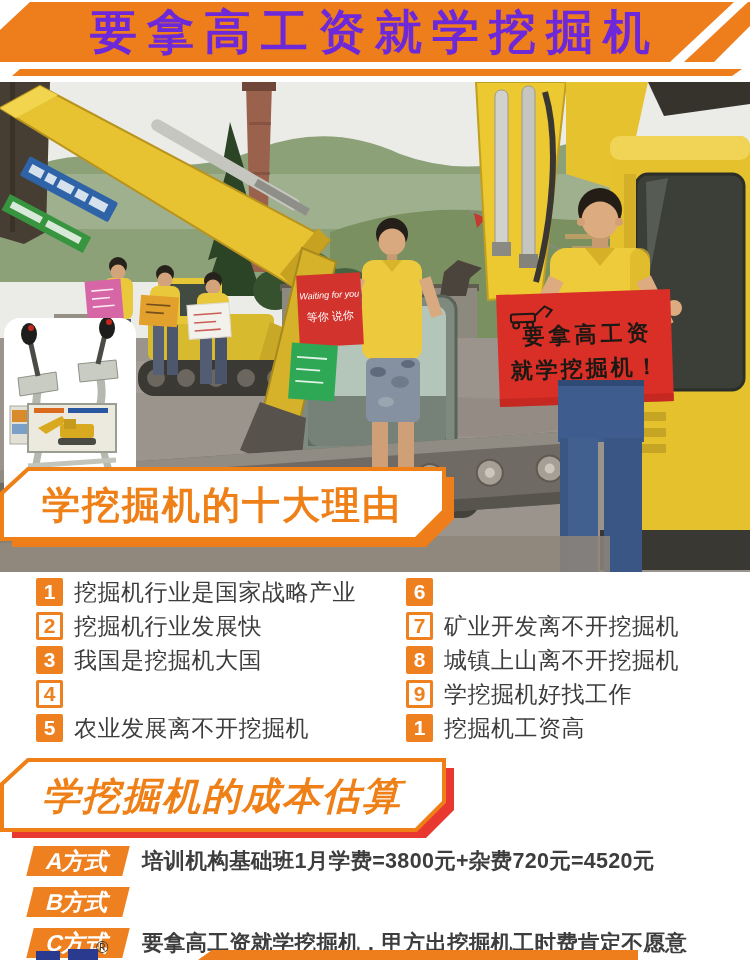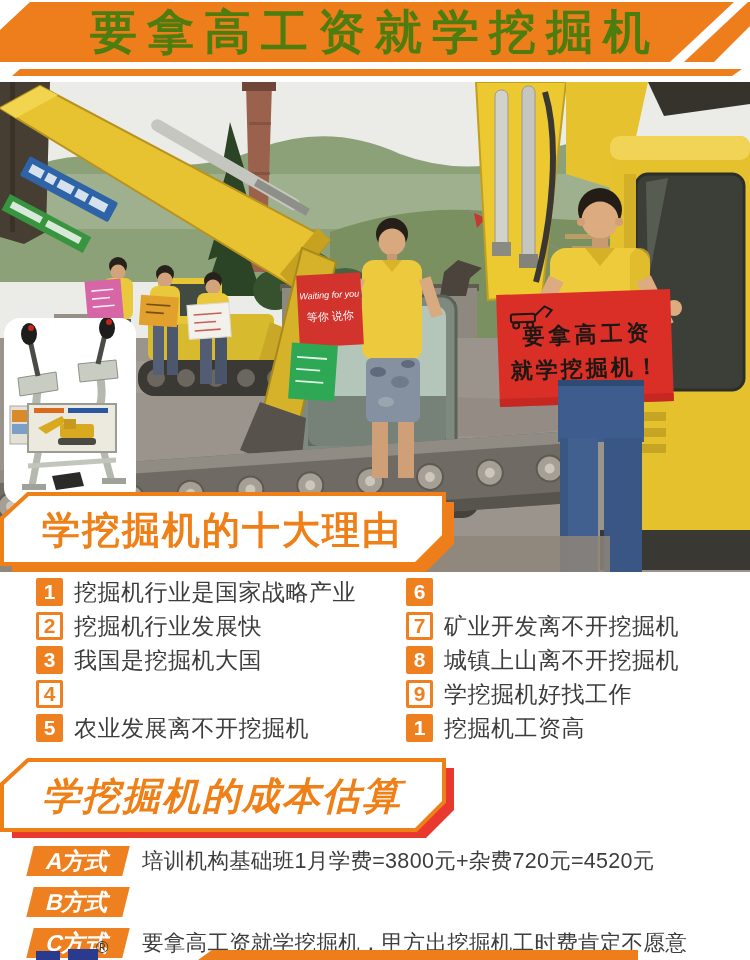--- a/index.html
+++ b/index.html
@@ -2,52 +2,52 @@
 <html><head>
 <meta charset="utf-8">
 <style>
   html,body{margin:0;padding:0;background:#ffffff;}
   body{font-family:"Liberation Sans","DejaVu Sans",sans-serif;}
   #poster{position:relative;width:750px;height:960px;background:#fff;overflow:hidden;}
   .abs{position:absolute;}
 
   
   #top-banner{left:0;top:0;width:750px;height:80px;}
-  #top-banner-title{left:0;top:4px;width:750px;text-align:center;color:#4d7c0f;
+  #top-banner-title{left:0;top:4px;width:750px;text-align:center;color:#6d28d9;
     font-size:47px;font-weight:bold;letter-spacing:10px;line-height:56px;white-space:nowrap;}
 
   
   #photo{left:0;top:82px;width:750px;height:490px;}
 
   
   #simulator{left:4px;top:318px;width:132px;height:186px;background:#fff;border-radius:16px;}
 
   
   .hdr{left:0;width:470px;height:92px;}
-  #reasons-header{top:492px;}
+  #reasons-header{top:467px;}
   #cost-header{top:758px;font-style:italic;}
 
   
   .col{display:flex;flex-direction:column;gap:6px;}
   #reasons-left{left:36px;top:578px;width:364px;}
   #reasons-right{left:406px;top:578px;width:344px;}
   .reason-item{display:flex;align-items:center;height:28px;}
   .badge{box-sizing:border-box;min-width:27px;height:28px;display:flex;align-items:center;justify-content:center;
     font-size:21px;font-weight:bold;border-radius:2px;padding:0 2px;}
   .badge.solid{background:#ee8020;color:#fff;}
   .badge.outline{background:#fff;color:#ee8020;border:3px solid #ee8020;}
   .reason-text{margin-left:11px;font-size:23px;color:#3d3d3d;letter-spacing:0.5px;white-space:nowrap;}
 
   
   #cost-rows{left:30px;top:845px;width:712px;display:flex;flex-direction:column;gap:10px;}
   .cost-row{display:flex;align-items:center;height:31px;}
   .cost-label{box-sizing:border-box;width:96px;height:30px;background:#ee8020;color:#fff;
     display:flex;align-items:center;justify-content:center;font-size:23px;font-weight:bold;
     transform:skewX(-14deg);flex:0 0 auto;}
-  .cost-text{margin-left:16px;font-size:21.5px;color:#3d3d3d;letter-spacing:0.3px;white-space:nowrap;}
+  .cost-text{margin-left:16px;font-size:21.5px;color:#3d3d3d;letter-spacing:0.3px;white-space:nowrap;font-weight:bold;}
 
   
   #footer{left:0;top:938px;width:750px;height:22px;overflow:hidden;}
   .logo-frag{position:absolute;background:#2a3b8f;}
   #logo-frag-a{left:36px;top:13px;width:24px;height:9px;}
   #logo-frag-b{left:68px;top:11px;width:30px;height:11px;}
   #trademark{position:absolute;left:96px;top:0px;font-size:17px;color:#3a3a3a;}
   #footer-bar{position:absolute;left:198px;top:12px;width:440px;height:10px;background:#ee7d1b;
     clip-path:polygon(14px 0,100% 0,100% 100%,0 100%);}
   svg text{font-family:"Liberation Sans","DejaVu Sans",sans-serif;}

